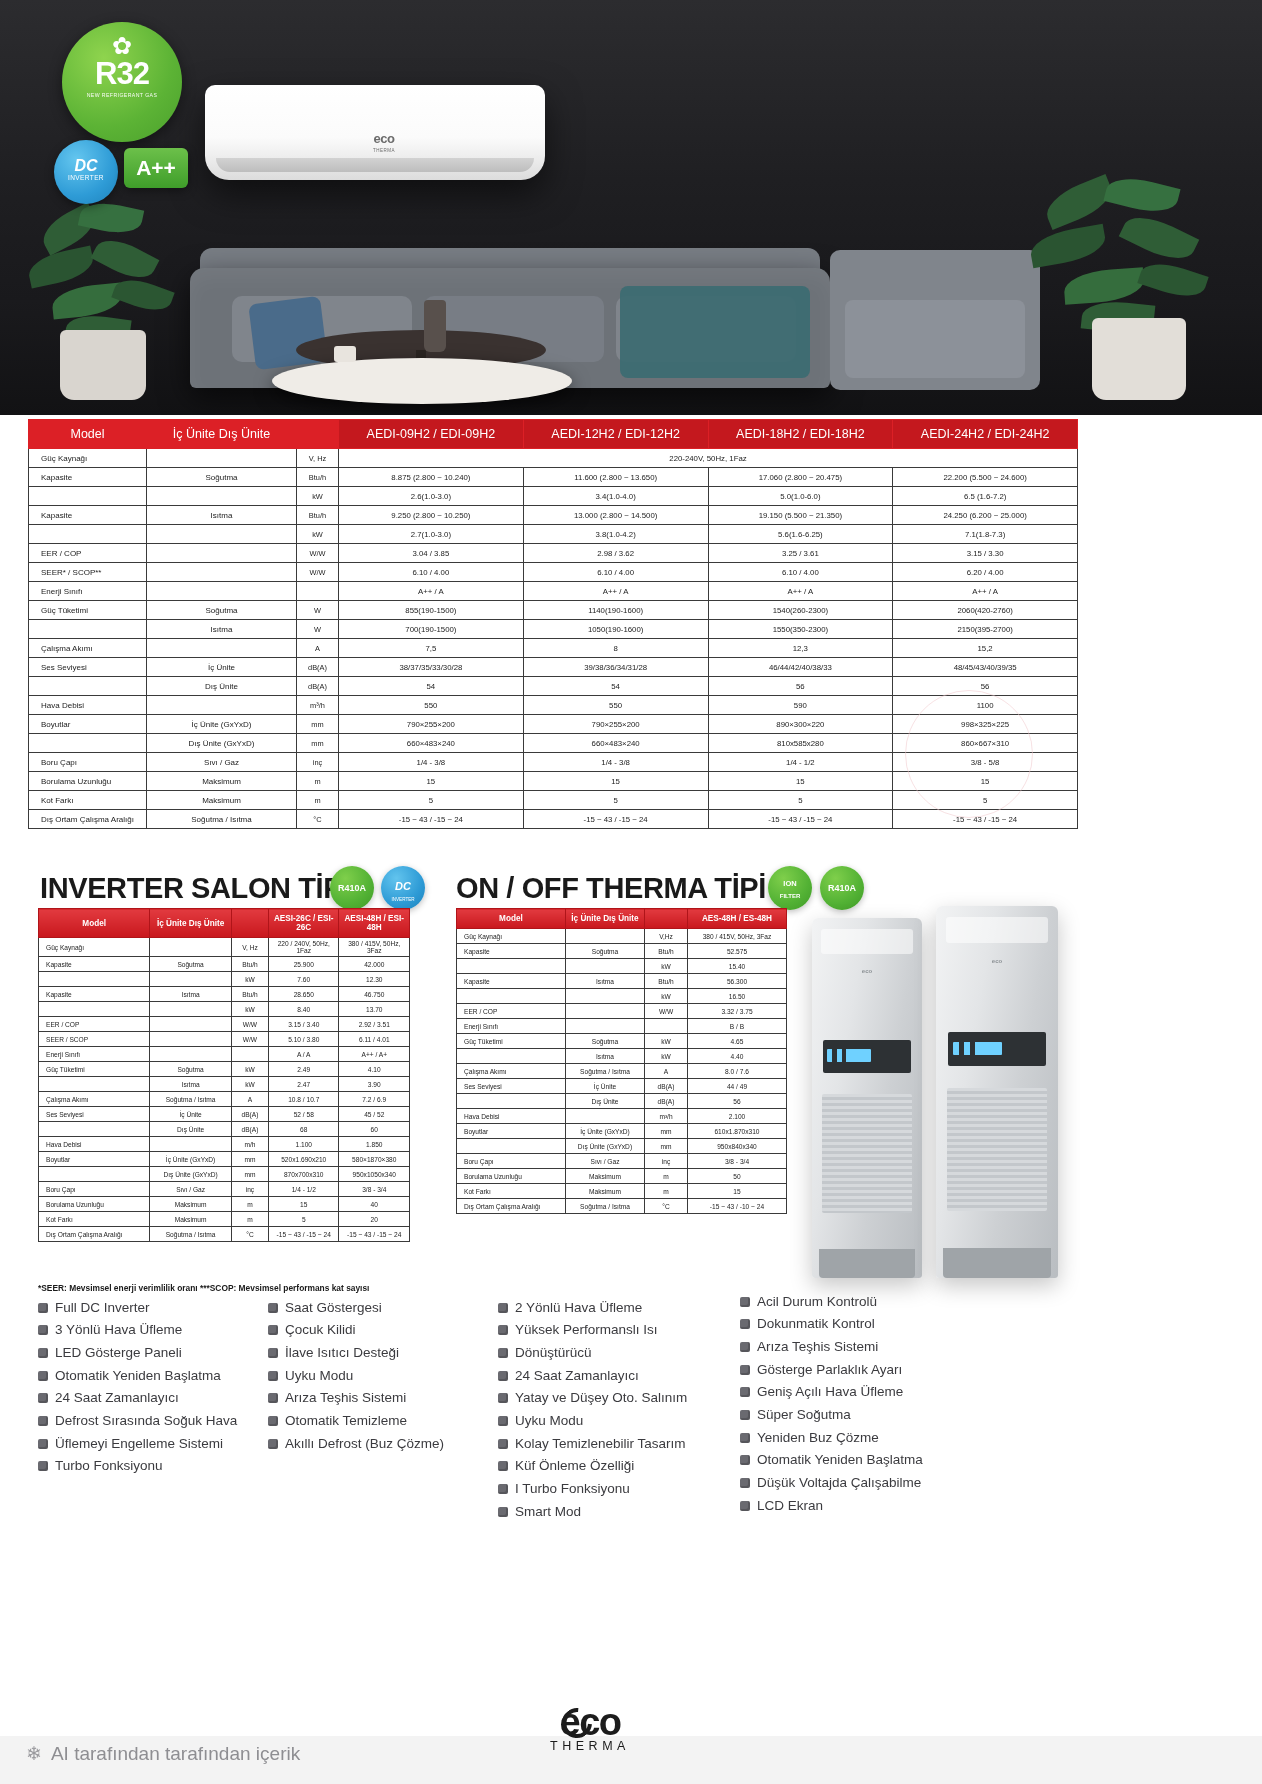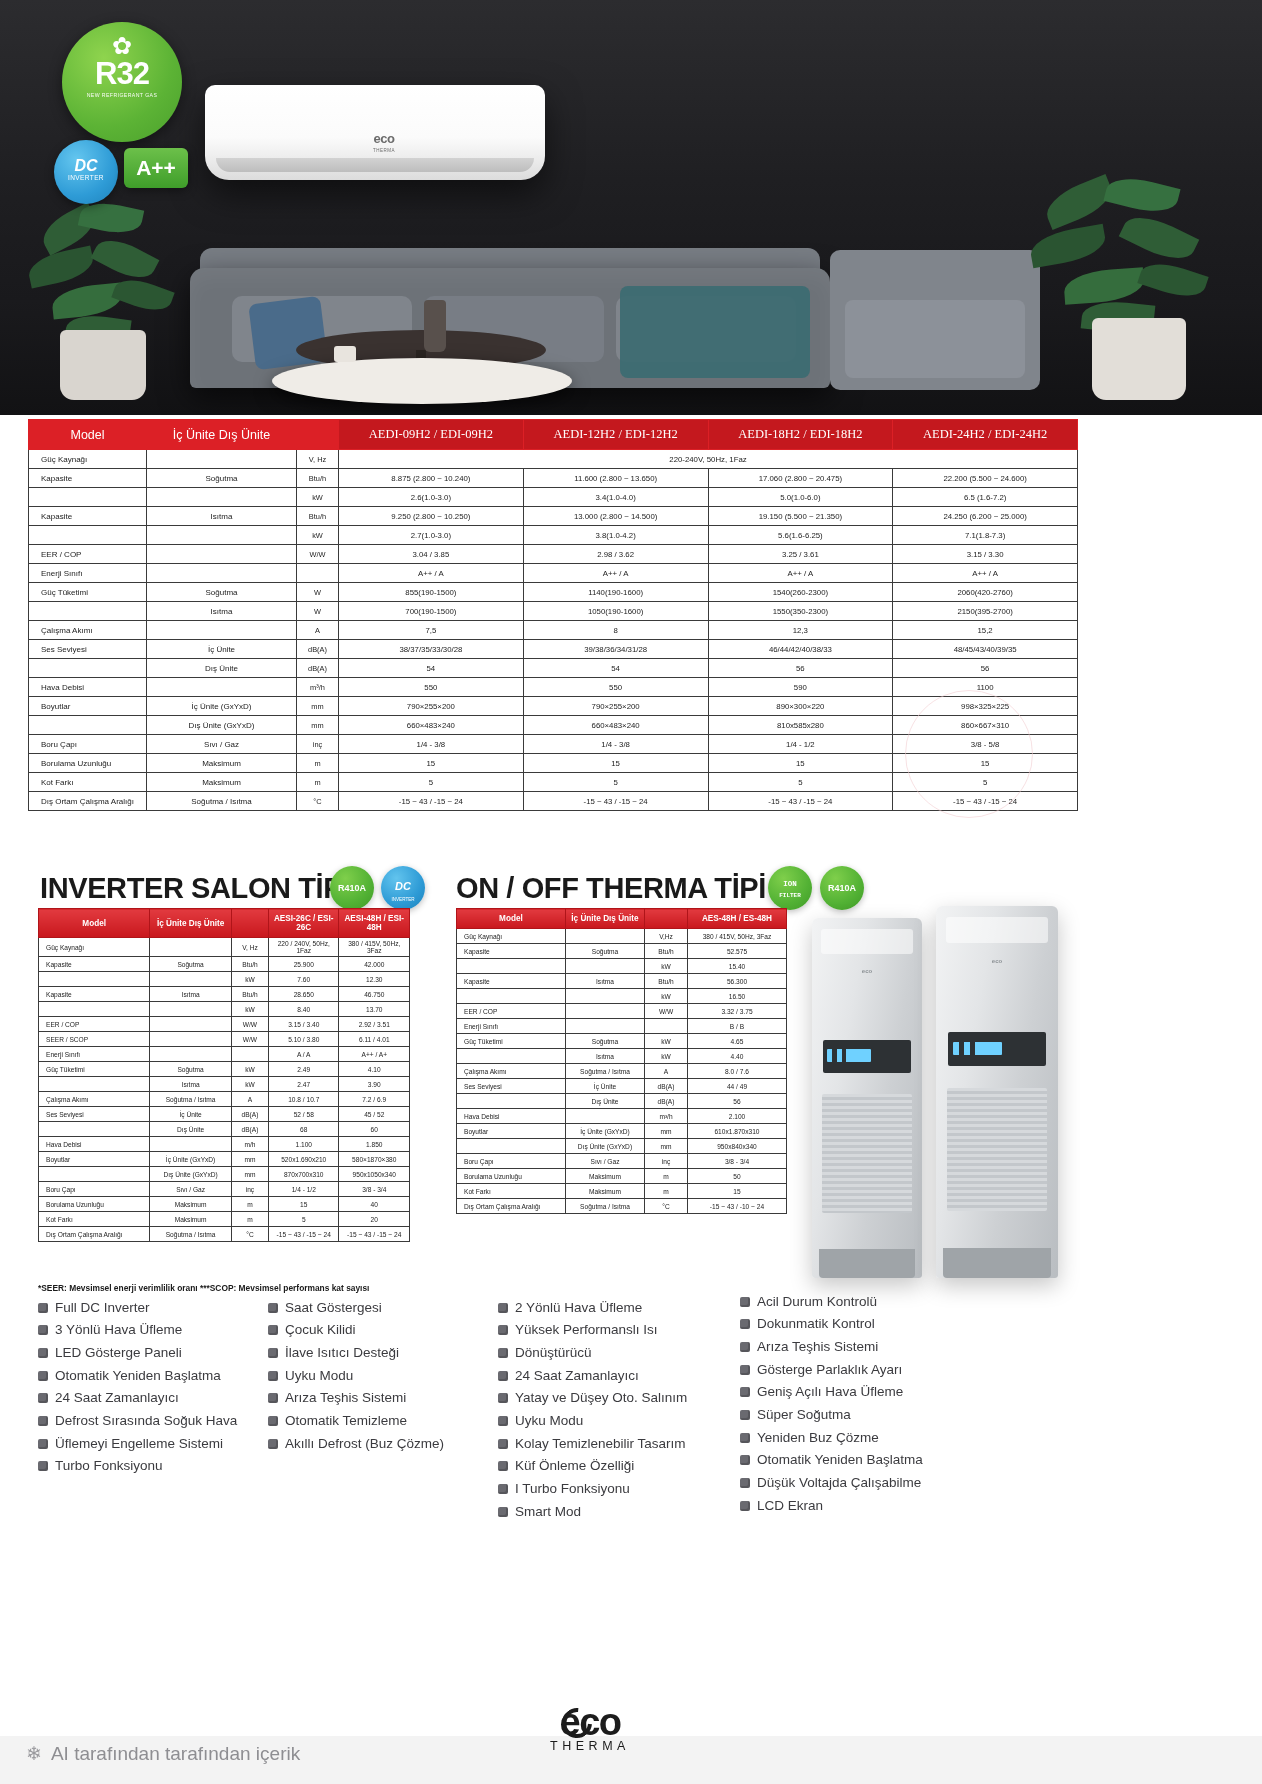--- a/index.html
+++ b/index.html
@@ -113,21 +113,21 @@
     box-shadow:0 3px 10px rgba(0,0,0,0.4);
   }
 
   
   .main-table-wrap { position:absolute; left:28px; top:419px; width:1050px; }
   table { border-collapse:collapse; width:100%; table-layout:fixed; }
   .main-table th {
     background:#dc2026; color:#fff; font-size:12.5px; font-weight:normal;
     padding:7px 2px; text-align:center; border:1px solid #dc2026;
   }
-  .main-table th.hdr-red-dark { background:#c4181e;font-family:Liberation Serif, serif; }
+  .main-table th.hdr-red-dark { background:#c4181e; }
   .main-table td {
     border:1px solid #3a3a3a; font-size:7.6px; color:#222;
     padding:3px 4px; height:19px; background:#fff;
   }
   .main-table td.lbl { text-align:left; padding-left:12px; font-size:8px; }
   .main-table td.sub { text-align:center; font-size:8px; }
   .main-table td.unit { text-align:center; font-size:7.4px; }
   .main-table td.val { text-align:center; font-size:7.8px; }
   .col-a { width:118px; } .col-b { width:150px; } .col-c { width:42px; }
   .watermark-circle {
@@ -144,21 +144,21 @@
   #sec-onoff { left:456px; top:872px; }
   .round-badge {
     position:absolute; border-radius:50%; color:#fff; text-align:center;
     font-weight:bold; box-shadow:0 2px 6px rgba(0,0,0,.25);
   }
   .rb-green { background: radial-gradient(circle at 35% 28%, #7fcf4b 0%, #52b134 60%, #3f9a27 100%); }
   .rb-blue  { background: radial-gradient(circle at 35% 28%, #62c4ee 0%, #2d9ad5 60%, #1d81ba 100%); }
   #badge-r410a-1 { left:330px; top:866px; width:44px; height:44px; font-size:9px; line-height:44px; }
   #badge-dc-1 { left:381px; top:866px; width:44px; height:44px; font-size:11px; font-style:italic; line-height:14px; padding-top:13px; }
   #badge-dc-1 .s { display:block; font-size:4.6px; font-style:normal; font-weight:normal; }
-  #badge-ion-1 { left:768px; top:866px; width:44px; height:44px; font-size:7.5px; line-height:12px; padding-top:12px;font-family:Liberation Mono, monospace; }
+  #badge-ion-1 { left:768px; top:866px; width:44px; height:44px; font-size:7.5px; line-height:12px; padding-top:12px; }
   #badge-ion-1 .s { display:block; font-size:6px; }
   #badge-r410a-2 { left:820px; top:866px; width:44px; height:44px; font-size:9px; line-height:44px; }
 
   
   .sm-table { border-collapse:collapse; table-layout:fixed; }
   .sm-table th {
     background: linear-gradient(180deg,#e23a3f,#c8171d);
     color:#fff; font-size:8.2px; font-weight:bold; padding:5px 2px;
     text-align:center; border:1px solid #b01419;
   }
@@ -363,20 +363,29 @@
         <tr>
           <td class="lbl">EER / COP</td>
           <td class="sub"></td>
           <td class="unit">W/W</td>
           <td class="val">3.04 / 3.85</td>
           <td class="val">2.98 / 3.62</td>
           <td class="val">3.25 / 3.61</td>
           <td class="val">3.15 / 3.30</td>
         </tr>
         <tr>
+          <td class="lbl">SEER* / SCOP**</td>
+          <td class="sub"></td>
+          <td class="unit">W/W</td>
+          <td class="val">6.10 / 4.00</td>
+          <td class="val">6.10 / 4.00</td>
+          <td class="val">6.10 / 4.00</td>
+          <td class="val">6.20 / 4.00</td>
+        </tr>
+        <tr>
           <td class="lbl">Enerji Sınıfı</td>
           <td class="sub"></td>
           <td class="unit"></td>
           <td class="val">A++ / A</td>
           <td class="val">A++ / A</td>
           <td class="val">A++ / A</td>
           <td class="val">A++ / A</td>
         </tr>
         <tr>
           <td class="lbl">Güç Tüketimi</td>

